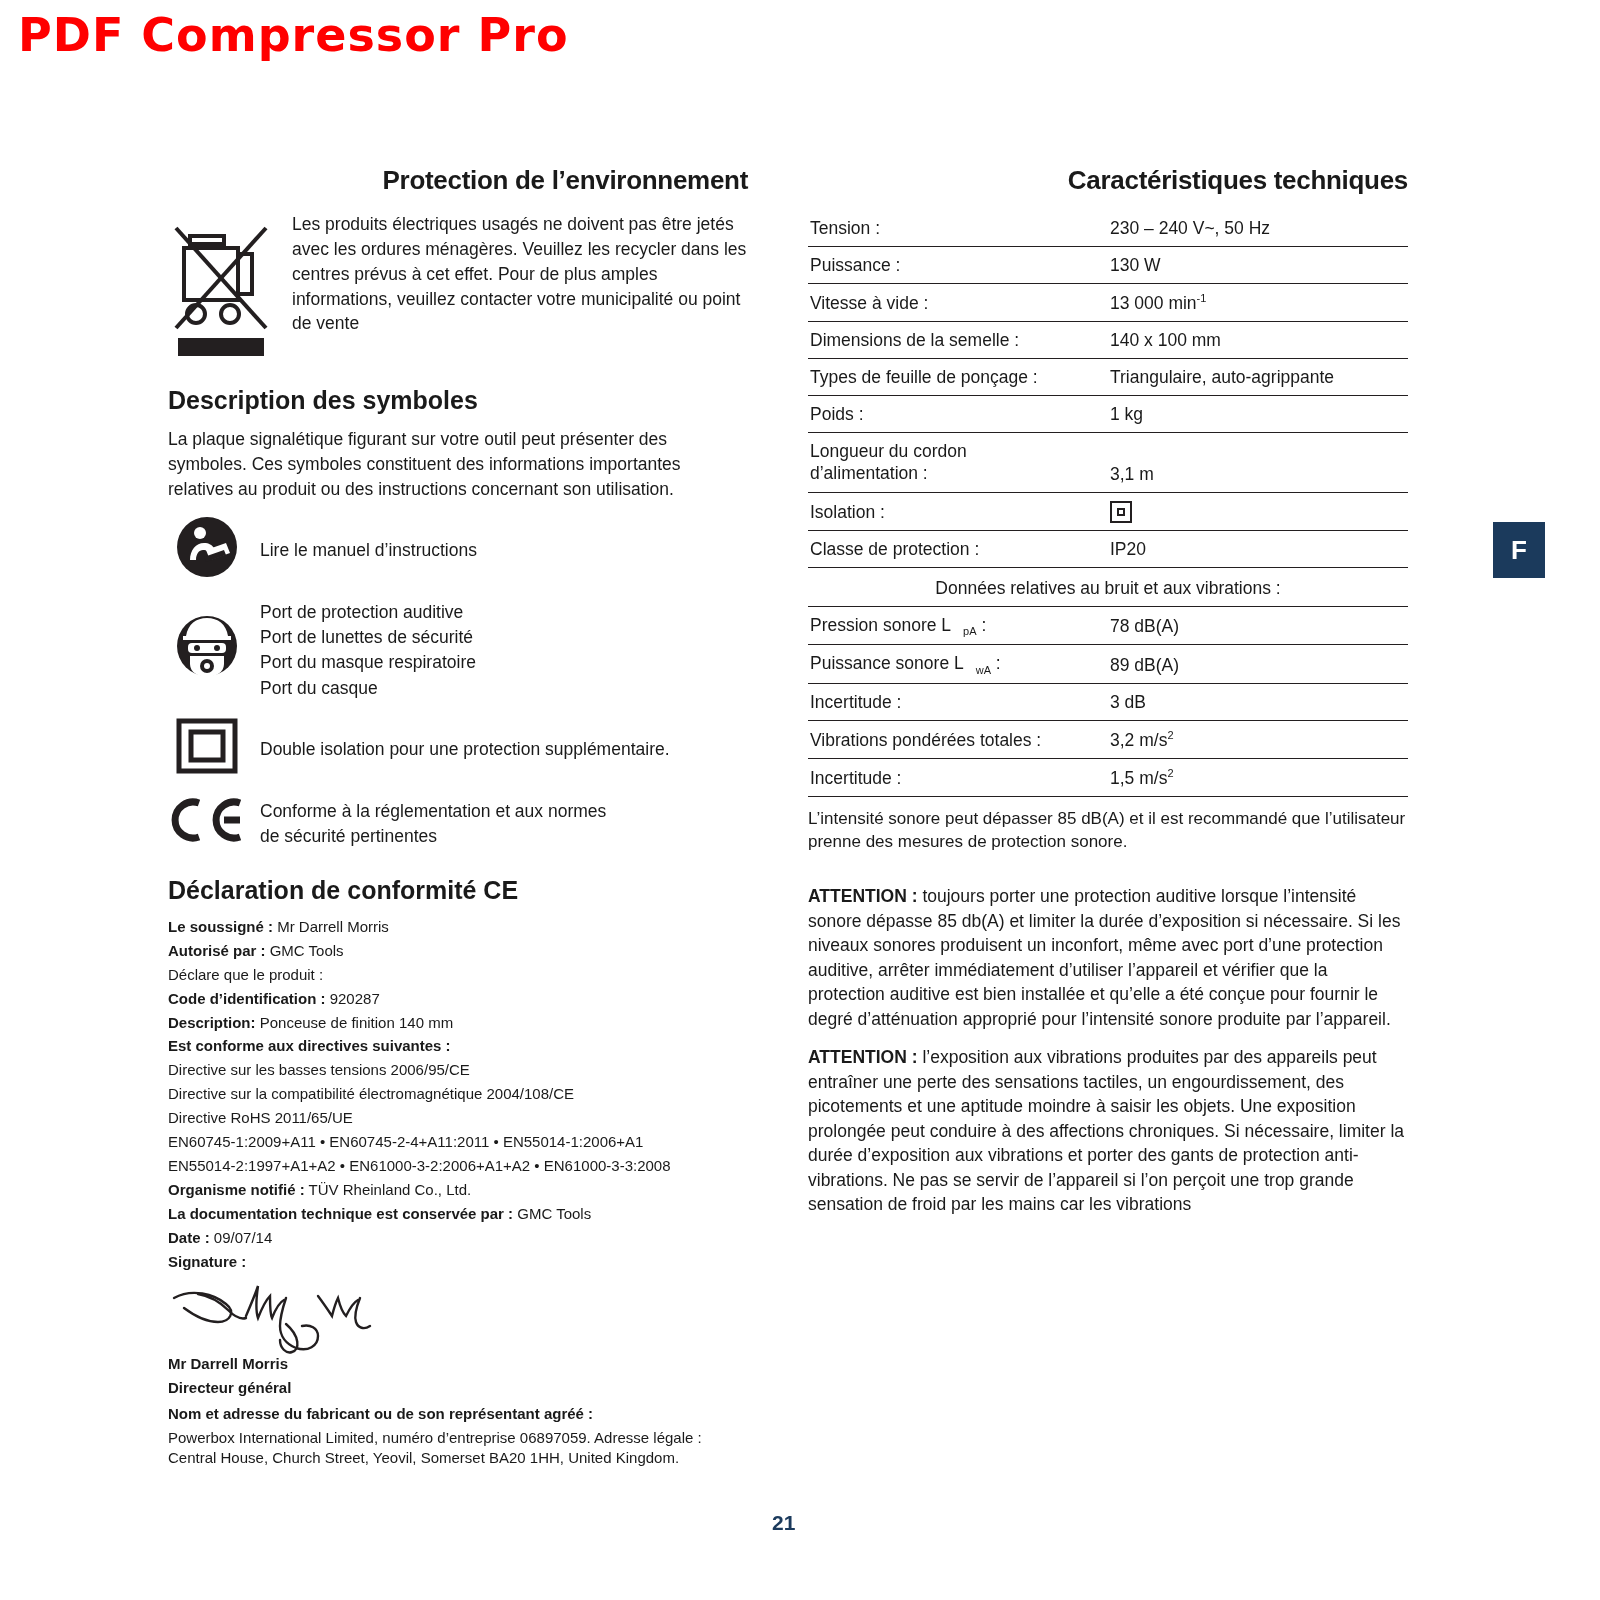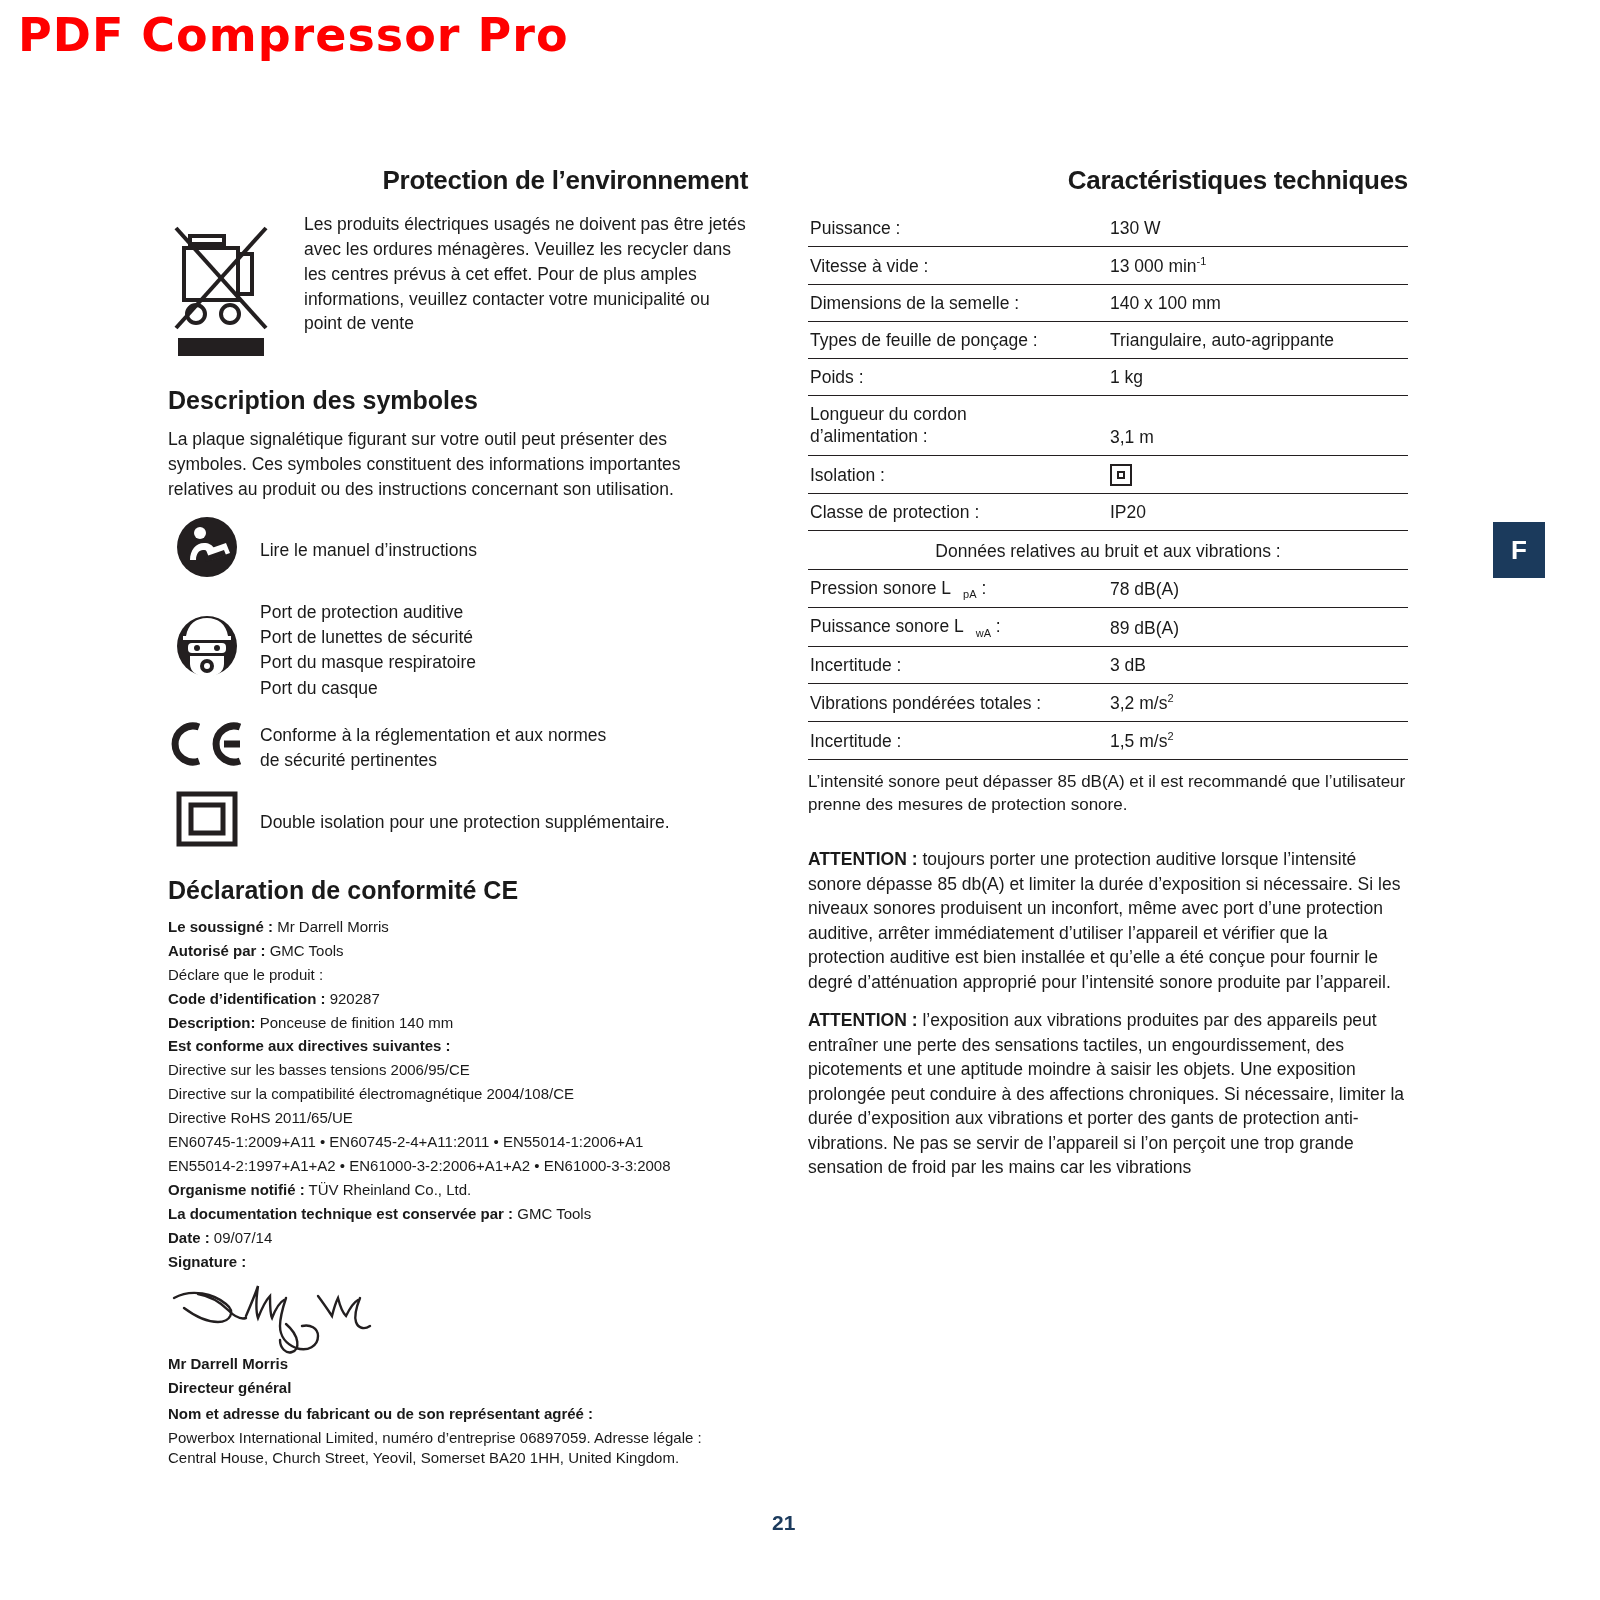--- a/index.html
+++ b/index.html
@@ -31,21 +31,21 @@
     position:absolute; left:808px; top:165px; width:600px;
   }
   h2.sec {
     font-size:26px; font-weight:bold; margin:0 0 14px 0; letter-spacing:-0.3px;text-align:right;
   }
   h2.sec2 { font-size:25px; font-weight:bold; margin:26px 0 12px 0; }
   p.body {
     font-size:17.5px; line-height:1.42; margin:9px 0 12px 0;
   }
   
-  .env-row { display:flex; gap:26px; align-items:flex-start; }
+  .env-row { display:flex; gap:14px; align-items:flex-start; }
   .bin-icon { width:110px; flex:0 0 110px; position:relative; height:150px; }
   .bin-icon svg { display:block; }
   .env-text { font-size:17.5px; line-height:1.42; flex:1; padding-top:2px; }
 
   
   .sym-row { display:flex; align-items:center; gap:14px; margin-top:14px; }
   .sym-ico { flex:0 0 78px; width:78px; display:flex; justify-content:center; }
   .sym-txt { font-size:17.5px; line-height:1.45; padding-top:8px; }
   .sym-txt div { white-space:nowrap; }
 
@@ -155,43 +155,43 @@
     <div class="sym-txt">
       <div>Port de protection auditive</div>
       <div>Port de lunettes de sécurité</div>
       <div>Port du masque respiratoire</div>
       <div>Port du casque</div>
     </div>
   </div>
 
   <div class="sym-row">
     <div class="sym-ico">
+      <svg width="62" height="62" viewBox="0 0 62 62">
+        <rect x="3" y="6" width="56" height="50" fill="none" stroke="#231f20" stroke-width="5"></rect>
+        <rect x="15" y="17" width="32" height="28" fill="none" stroke="#231f20" stroke-width="5"></rect>
+      </svg>
+    </div>
+    <div class="sym-txt">
+      <div>Double isolation pour une protection supplémentaire.</div>
+    </div>
+  </div>
+
+  <div class="sym-row">
+    <div class="sym-ico">
       <svg width="78" height="52" viewBox="0 0 78 52">
         <g fill="none" stroke="#231f20" stroke-width="7">
           <path d="M31 9 a18 18 0 1 0 0 34"></path>
           <path d="M72 9 a18 18 0 1 0 0 34"></path>
           <path d="M56 26 h16"></path>
         </g>
       </svg>
     </div>
     <div class="sym-txt">
       <div>Conforme à la réglementation et aux normes</div>
       <div>de sécurité pertinentes</div>
-    </div>
-  </div>
-
-  <div class="sym-row">
-    <div class="sym-ico">
-      <svg width="62" height="62" viewBox="0 0 62 62">
-        <rect x="3" y="6" width="56" height="50" fill="none" stroke="#231f20" stroke-width="5"></rect>
-        <rect x="15" y="17" width="32" height="28" fill="none" stroke="#231f20" stroke-width="5"></rect>
-      </svg>
-    </div>
-    <div class="sym-txt">
-      <div>Double isolation pour une protection supplémentaire.</div>
     </div>
   </div>
 
   <h2 class="sec2">Déclaration de conformité CE</h2>
 
   <div class="decl">
     <p><b>Le soussigné :</b> <span>Mr Darrell Morris</span></p>
     <p><b>Autorisé par :</b> <span>GMC Tools</span></p>
     <p>Déclare que le produit :</p>
     <p><b>Code d’identification :</b> <span>920287</span></p>
@@ -226,20 +226,24 @@
     <p style="margin-top:6px;"><b>Nom et adresse du fabricant ou de son représentant agréé :</b></p>
     <p>Powerbox International Limited, numéro d’entreprise 06897059. Adresse légale : Central House, Church Street, Yeovil, Somerset BA20 1HH,  United Kingdom.</p>
   </div>
 </div>
 
 <div class="col-right">
   <h2 class="sec">Caractéristiques techniques</h2>
 
   <table class="spec">
     <tbody>
+        <tr>
+      <td class="k">Tension :</td>
+      <td class="v">230 – 240 V~, 50 Hz</td>
+    </tr>
     <tr>
       <td class="k">Puissance :</td>
       <td class="v">130 W</td>
     </tr>
     <tr>
       <td class="k">Vitesse à vide :</td>
       <td class="v"><span>13 000 min</span><span class="sup">-1</span></td>
     </tr>
     <tr>
       <td class="k">Dimensions de la semelle :</td>

